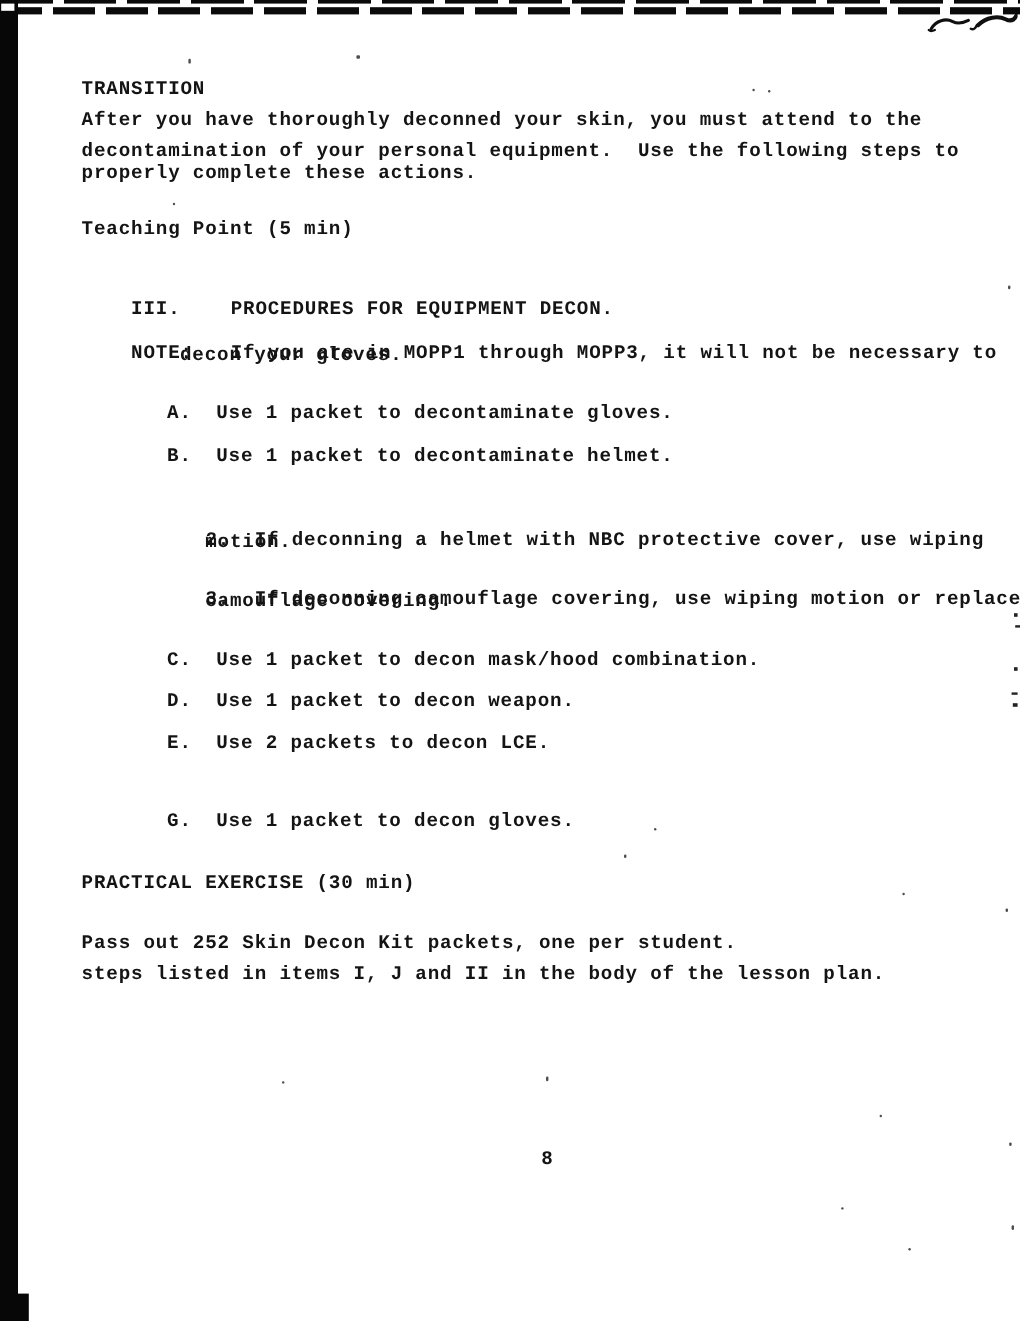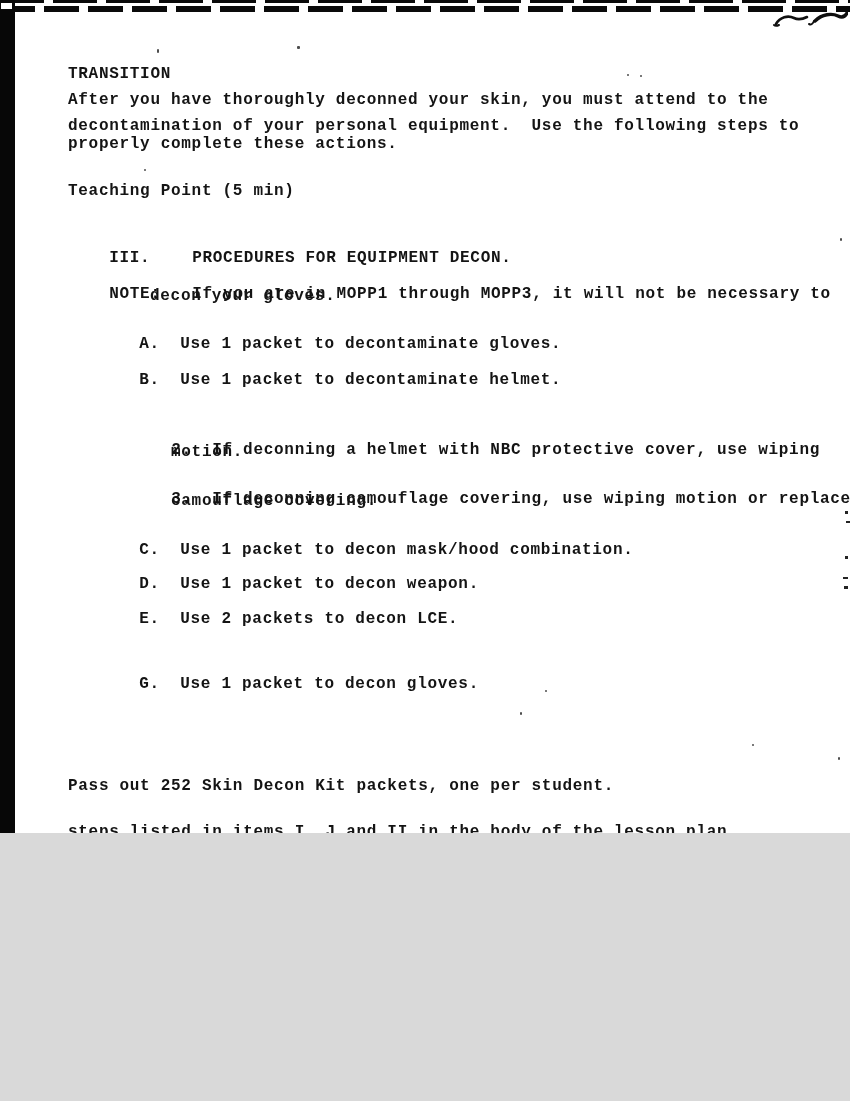--- a/index.html
+++ b/index.html
@@ -1,18 +1,18 @@
 <!DOCTYPE html>
 <html><head>
 <meta charset="utf-8">
 <style>
   html,body{margin:0;padding:0;background:#d9d9d9;}
   .page{
     position:relative;
-    width:850px;height:833px;
+    width:850px;height:1101px;
     margin:0 auto;
     background:#ffffff;
     overflow:hidden;
     font-family:"Liberation Mono","DejaVu Sans Mono",monospace;
     font-weight:700;
     font-size:16px;
     line-height:16px;
     letter-spacing:0.7px;
     color:#141414;
   }
@@ -102,24 +102,25 @@
 
   <div class="ln steps-col" style="top:595px">
     <span class="lbl w41">E.</span><span>Use 2 packets to decon LCE.</span>
   </div>
 
 
   <div class="ln steps-col" style="top:660px">
     <span class="lbl w41">G.</span><span>Use 1 packet to decon gloves.</span>
   </div>
 
+  <div class="ln" style="top:728px">PRACTICAL EXERCISE (30 min)</div>
 
   <div class="ln" style="top:778px">Pass out 252 Skin Decon Kit packets, one per student.</div>
 
-  <div class="ln" style="top:824px">steps listed in items I, J and II in the body of the lesson plan.</div>
+  <div class="ln" style="top:804px">steps listed in items I, J and II in the body of the lesson plan.</div>
 
   <div class="pageno">8</div>
 
   <div class="speck" style="left:157px;top:49px;width:2px;height:4px"></div>
   <div class="speck" style="left:297px;top:46px"></div>
   <div class="speck" style="left:627px;top:74px;width:2px;height:2px"></div>
   <div class="speck" style="left:640px;top:75px;width:2px;height:2px"></div>
   <div class="speck" style="left:144px;top:169px;width:2px;height:2px"></div>
   <div class="speck" style="left:840px;top:238px;width:2px;height:3px"></div>
   <div class="speck" style="left:545px;top:690px;width:2px;height:2px"></div>

